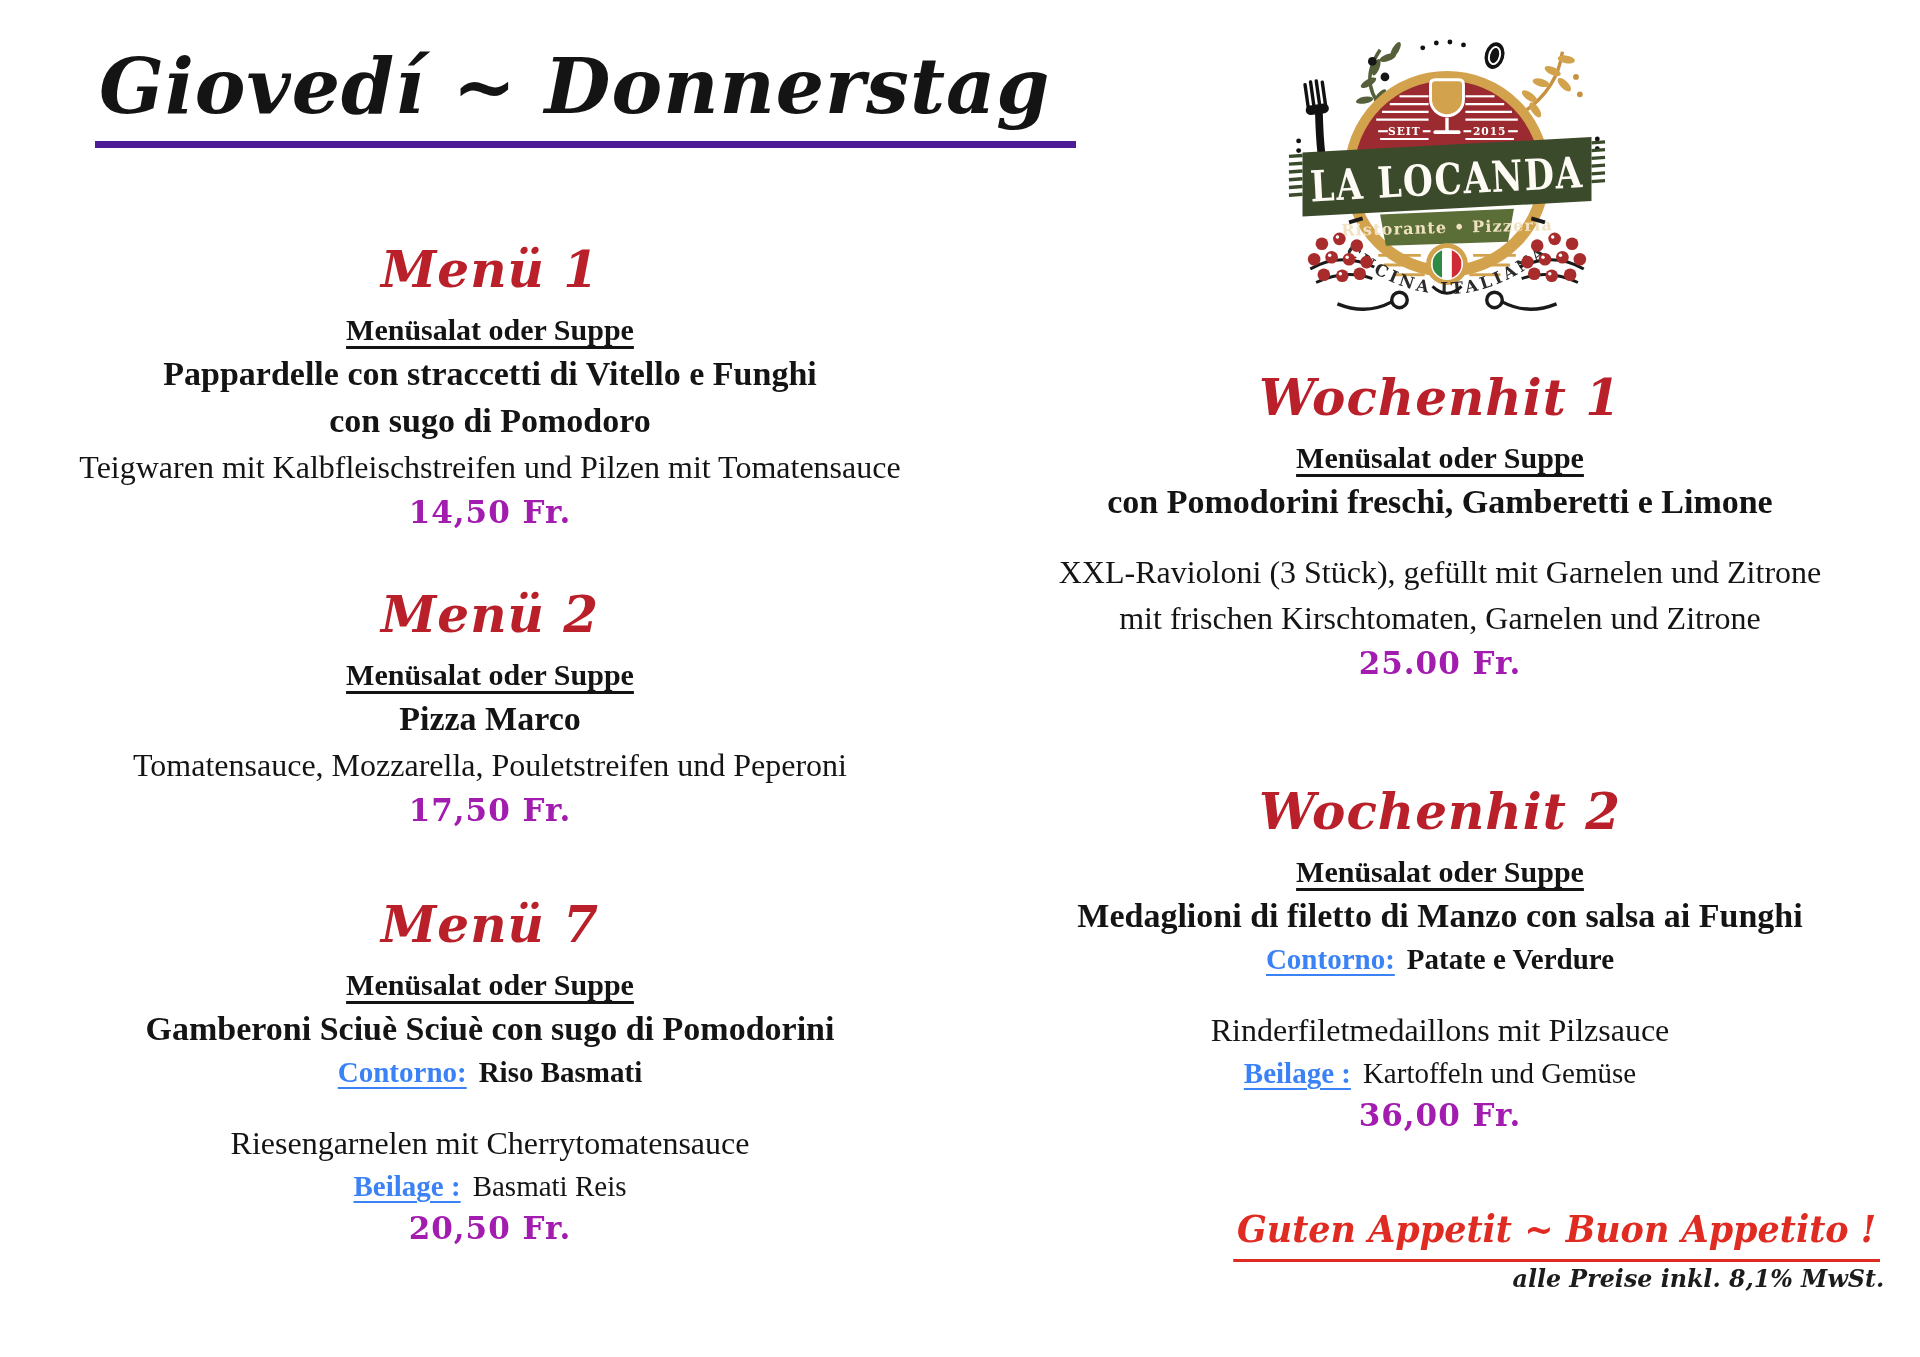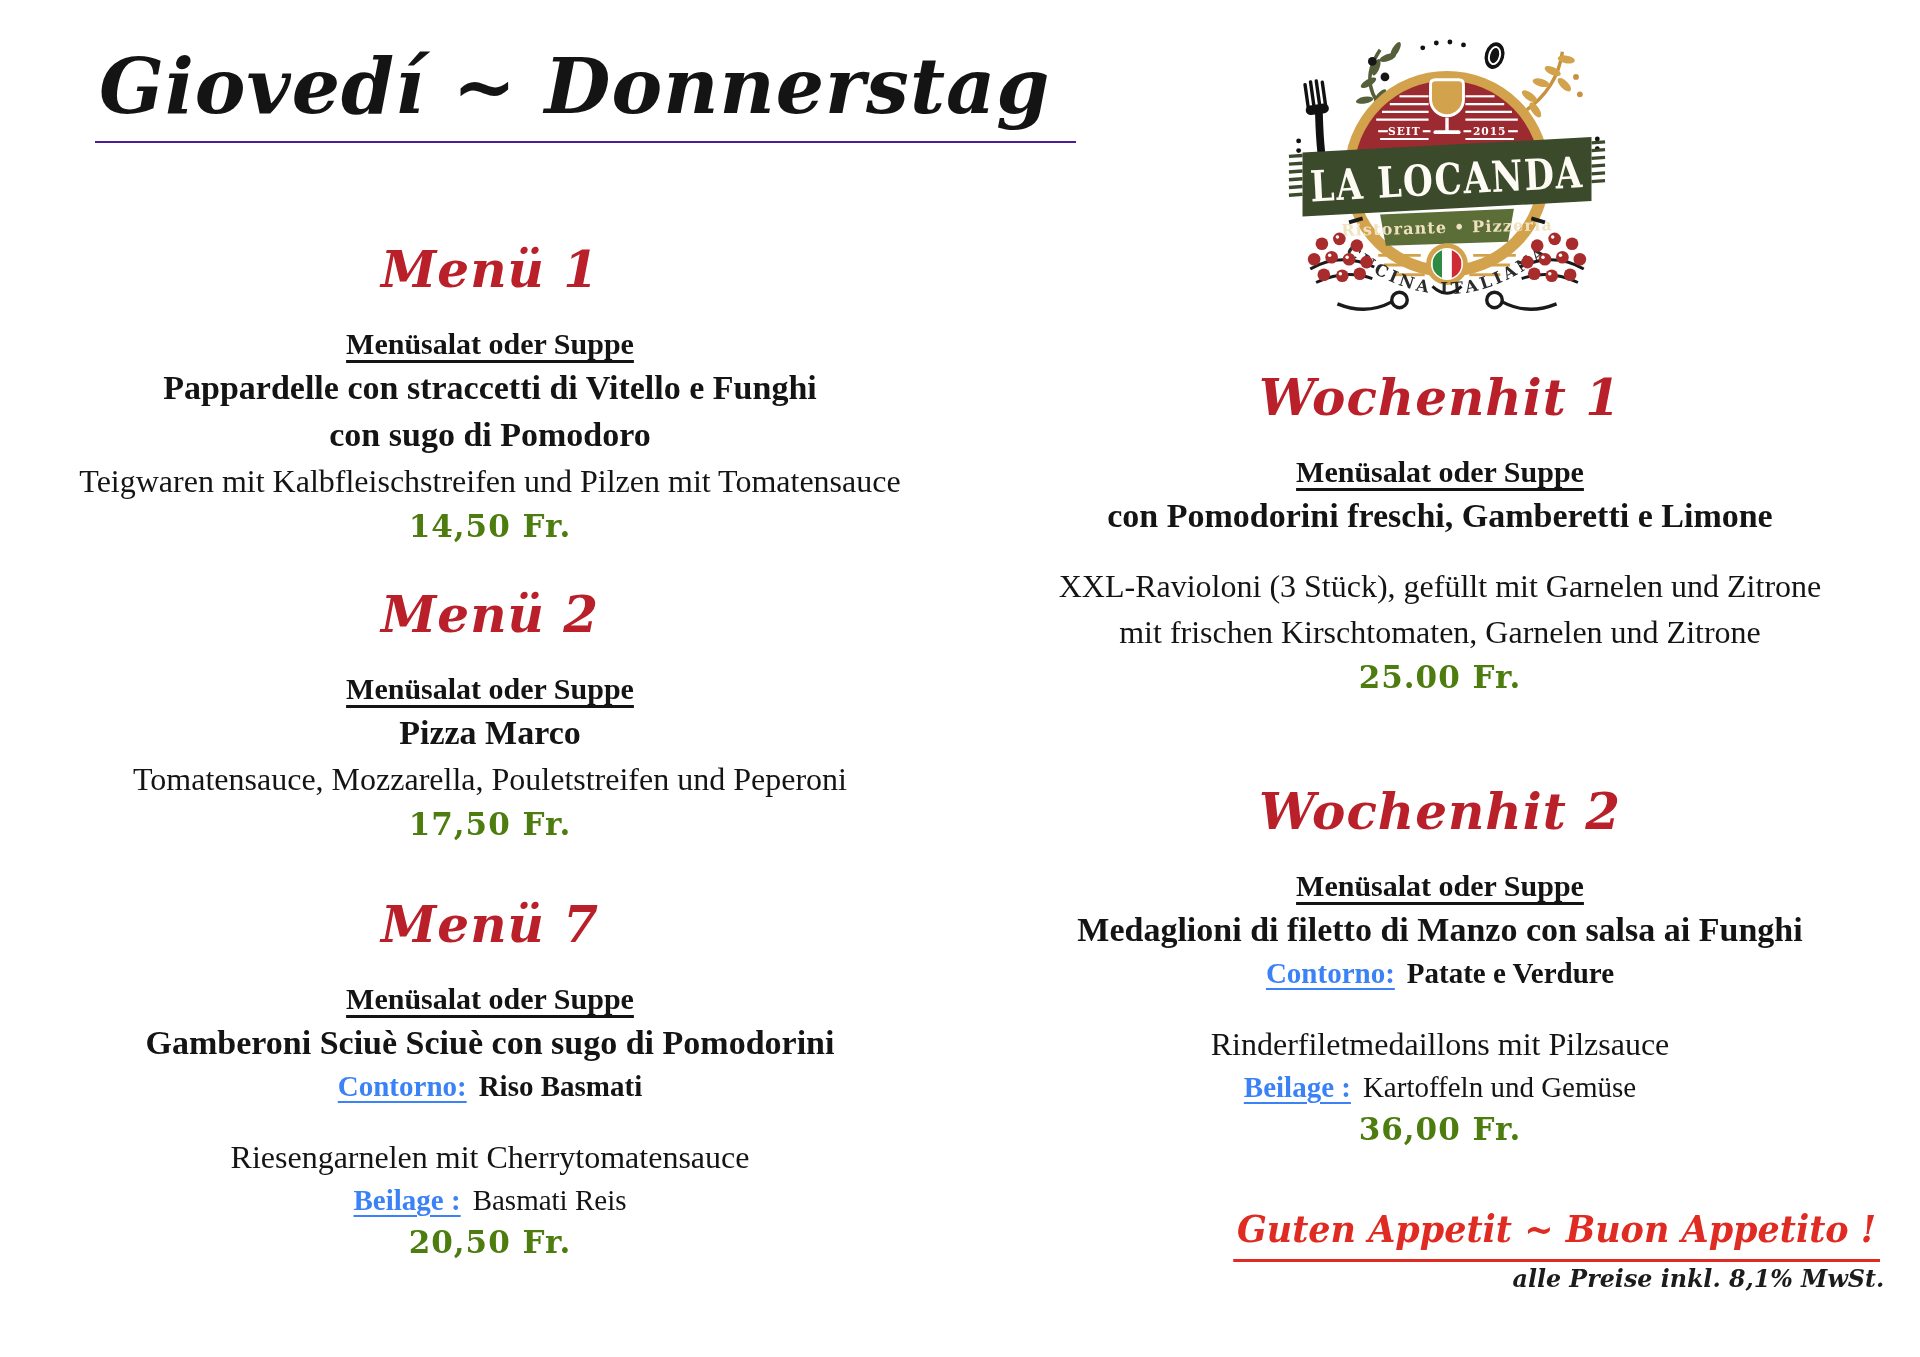--- a/index.html
+++ b/index.html
@@ -5,46 +5,46 @@
   html,body { margin:0; padding:0; background:#ffffff; }
   .page {
     position:relative; width:1920px; height:1357px; background:#ffffff;
     font-family:"Liberation Serif", serif; color:#141414; overflow:hidden;
   }
   .script { font-family:"DejaVu Serif", serif; font-style:italic; }
 
   .title {
     position:absolute; left:95px; top:42px;
     font-size:76px; font-weight:bold; letter-spacing:1px;
-    border-bottom:2px solid #4c1d95; padding:0 26px 10px 4px;
+    border-bottom:7px solid #4c1d95; padding:0 26px 10px 4px;
   }
 
   .col { position:absolute; text-align:center; }
   .col-left  { left:10px;  width:960px; }
   .col-right { left:970px; width:940px; }
 
   .sec { position:absolute; width:100%; text-align:center; }
   #menu1 { top:240px; }
   #menu2 { top:585px; }
   #menu3 { top:895px; }
   #wh1   { top:368px; }
   #wh2   { top:782px; }
 
   .heading { font-size:50px; font-weight:bold; line-height:60px; color:#b9202a; letter-spacing:1px; }
   .starter {
-    margin-top:24px; font-size:30px; font-weight:bold; line-height:40px;
+    margin-top:10px; font-size:30px; font-weight:bold; line-height:40px;
     text-decoration:underline; text-decoration-thickness:2.5px; text-underline-offset:6px;
   }
   .dish  { font-size:34px; font-weight:bold; line-height:47px; }
   .desc  { font-size:32px; line-height:46px; font-weight:normal; }
   .gap-sm { margin-top:24px; }
   .gap-md { margin-top:28px; }
   .price {
     font-family:"DejaVu Serif", serif;
-    font-size:31px; font-weight:bold; line-height:44px; color:#4d7c0f; letter-spacing:1px;
+    font-size:31px; font-weight:bold; line-height:44px; color:#a21caf; letter-spacing:1px;
   }
   .side { font-size:29px; line-height:40px; }
   .side-lbl {
     color:#3b82f6; font-weight:bold;
     text-decoration:underline; text-decoration-thickness:2px; text-underline-offset:5px;
     margin-right:12px;
   }
   .side-val-bold { font-weight:bold; }
   .side-val-reg  { font-weight:normal; }
 

